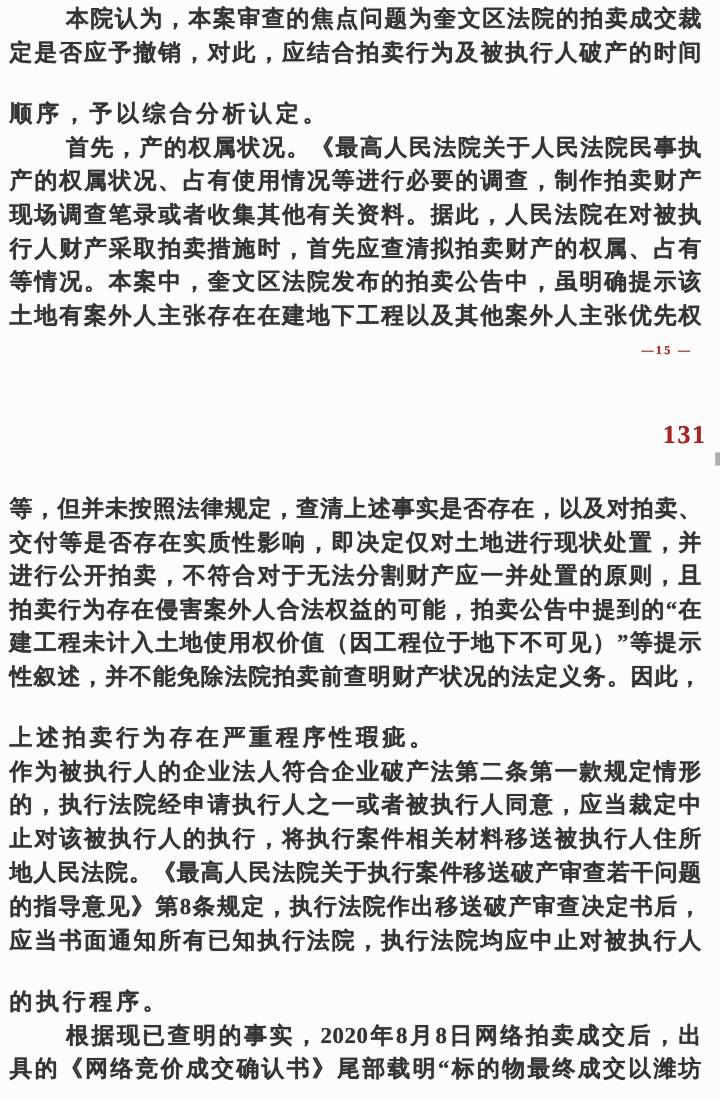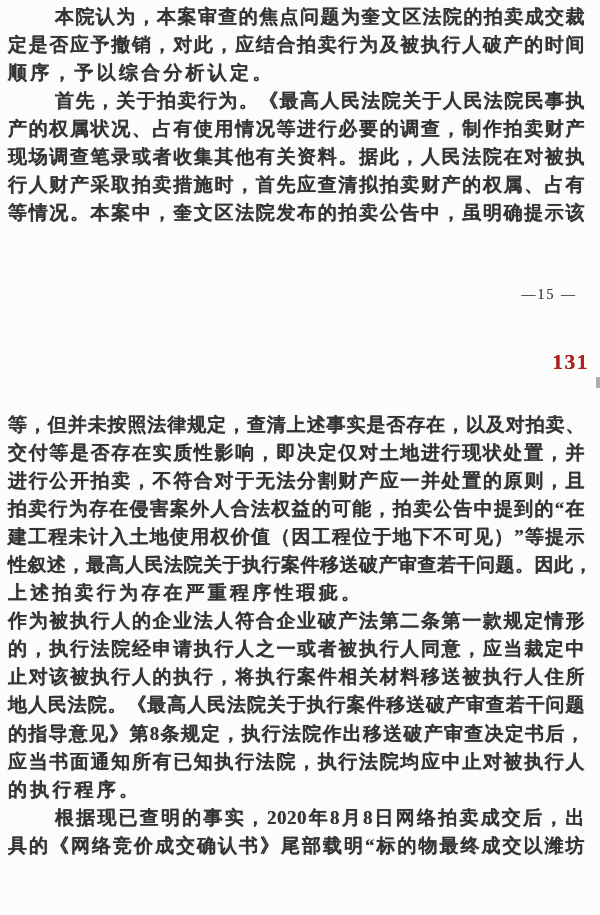--- a/index.html
+++ b/index.html
@@ -34,29 +34,30 @@
     text-justify:inter-character;
     white-space:nowrap;
     text-shadow:0 0 0.7px rgba(40,40,40,0.75);
   }
   .line.indent{ padding-left:47px; }
   .line.short{
     text-align:left;
     text-align-last:left;
     letter-spacing:3.2px;
     white-space:normal;
+    margin-top:23px;
   }
   .pageno-footer{
     position:absolute;
     top:287px;
     right:23px;
-    font-size:14px;
+    font-size:10px;
     letter-spacing:2px;
-    font-weight:400;
-    color:#404040;
+    font-weight:700;
+    color:#b91c1c;
     text-shadow:0 0 0.6px rgba(40,40,40,0.6);
   }
   .pageno-header{
     position:absolute;
     top:350px;
     right:11px;
     font-size:21.5px;
     font-weight:bold;
     letter-spacing:1.5px;
     color:#b91c1c;
@@ -74,40 +75,41 @@
 </style>
 </head>
 <body>
 
 <div class="page">
 
   <div class="text-block block-top">
     <div class="line indent">本院认为，本案审查的焦点问题为奎文区法院的拍卖成交裁</div>
     <div class="line">定是否应予撤销，对此，应结合拍卖行为及被执行人破产的时间</div>
     <div class="line short">顺序，予以综合分析认定。</div>
-    <div class="line indent">首先，关于拍卖行为。《最高人民法院关于人民法院民事执</div>
+    <div class="line indent">首先，产的权属状况。《最高人民法院关于人民法院民事执</div>
     <div class="line">产的权属状况、占有使用情况等进行必要的调查，制作拍卖财产</div>
     <div class="line">现场调查笔录或者收集其他有关资料。据此，人民法院在对被执</div>
     <div class="line">行人财产采取拍卖措施时，首先应查清拟拍卖财产的权属、占有</div>
     <div class="line">等情况。本案中，奎文区法院发布的拍卖公告中，虽明确提示该</div>
+    <div class="line">土地有案外人主张存在在建地下工程以及其他案外人主张优先权</div>
   </div>
 
   <div class="pageno-footer">—15 —</div>
 
   <div class="pageno-header">131</div>
 
   <div class="scan-artifact"></div>
 
   <div class="text-block block-bottom">
     <div class="line">等，但并未按照法律规定，查清上述事实是否存在，以及对拍卖、</div>
     <div class="line">交付等是否存在实质性影响，即决定仅对土地进行现状处置，并</div>
     <div class="line">进行公开拍卖，不符合对于无法分割财产应一并处置的原则，且</div>
     <div class="line">拍卖行为存在侵害案外人合法权益的可能，拍卖公告中提到的“在</div>
     <div class="line">建工程未计入土地使用权价值（因工程位于地下不可见）”等提示</div>
-    <div class="line">性叙述，最高人民法院关于执行案件移送破产审查若干问题。因此，</div>
+    <div class="line">性叙述，并不能免除法院拍卖前查明财产状况的法定义务。因此，</div>
     <div class="line short">上述拍卖行为存在严重程序性瑕疵。</div>
     <div class="line">作为被执行人的企业法人符合企业破产法第二条第一款规定情形</div>
     <div class="line">的，执行法院经申请执行人之一或者被执行人同意，应当裁定中</div>
     <div class="line">止对该被执行人的执行，将执行案件相关材料移送被执行人住所</div>
     <div class="line">地人民法院。《最高人民法院关于执行案件移送破产审查若干问题</div>
     <div class="line">的指导意见》第8条规定，执行法院作出移送破产审查决定书后，</div>
     <div class="line">应当书面通知所有已知执行法院，执行法院均应中止对被执行人</div>
     <div class="line short">的执行程序。</div>
     <div class="line indent">根据现已查明的事实，2020年8月8日网络拍卖成交后，出</div>
     <div class="line">具的《网络竞价成交确认书》尾部载明“标的物最终成交以潍坊</div>

